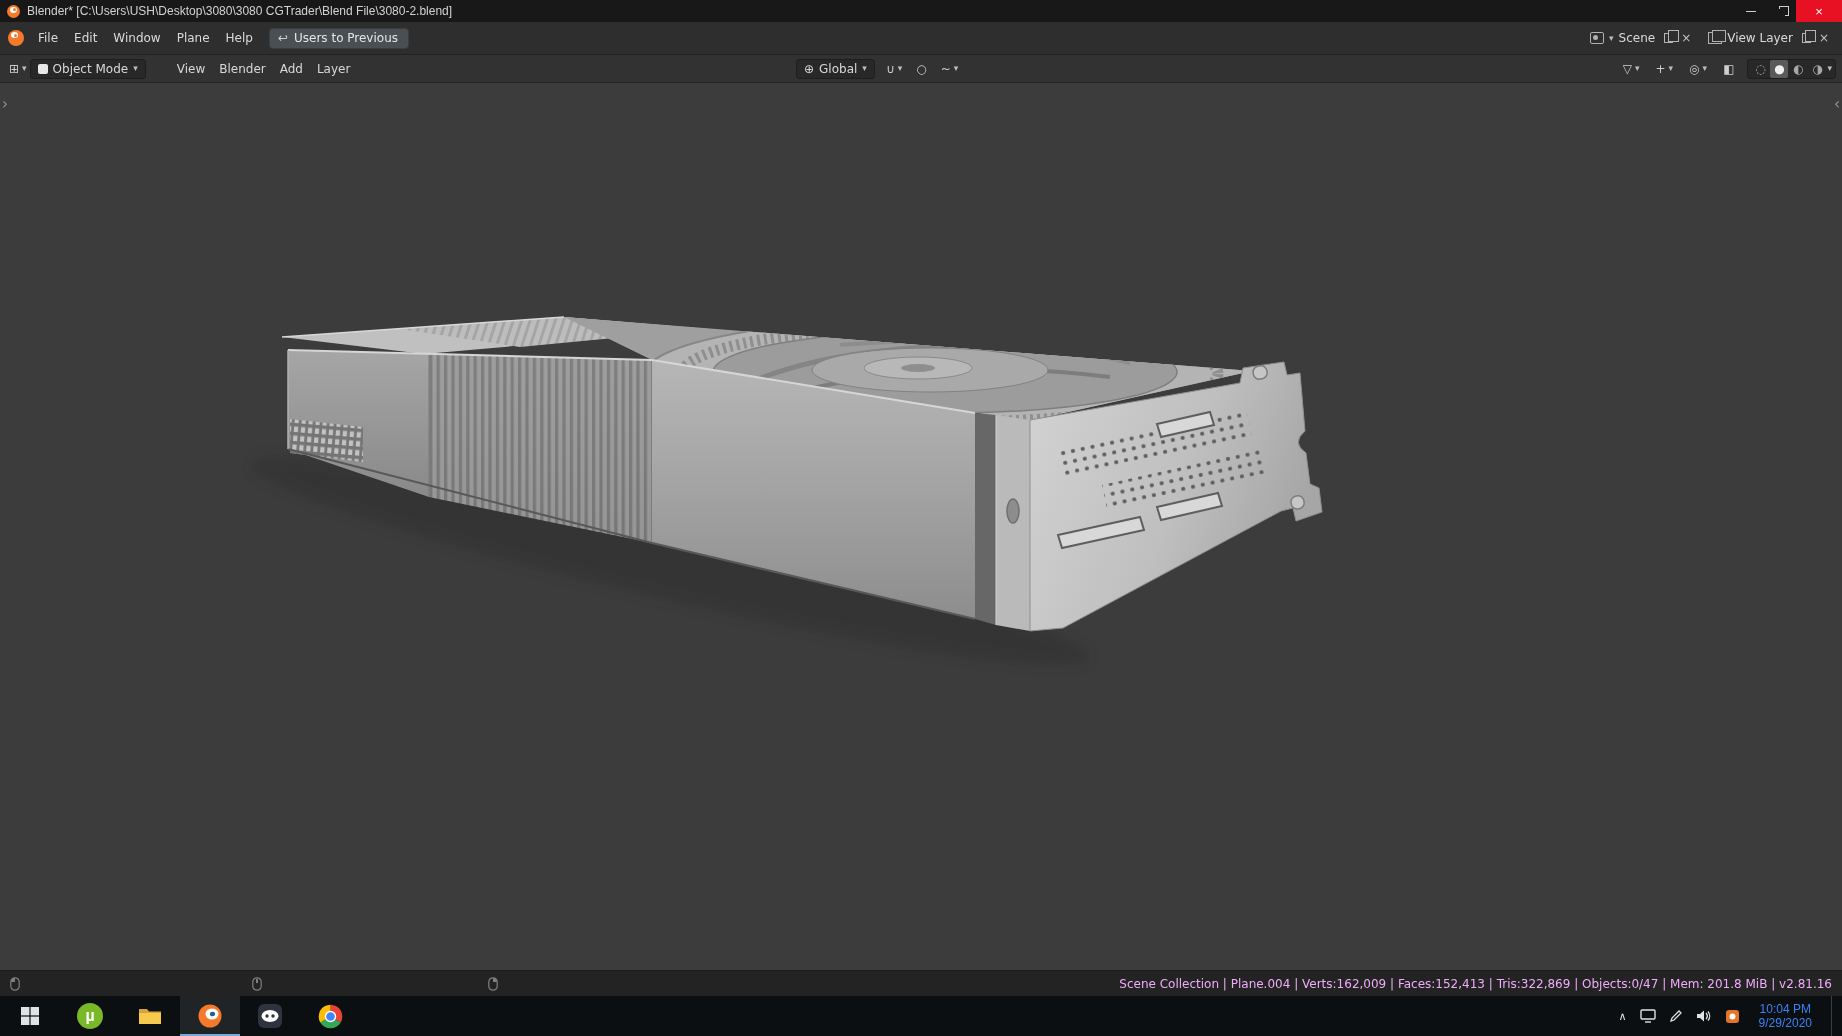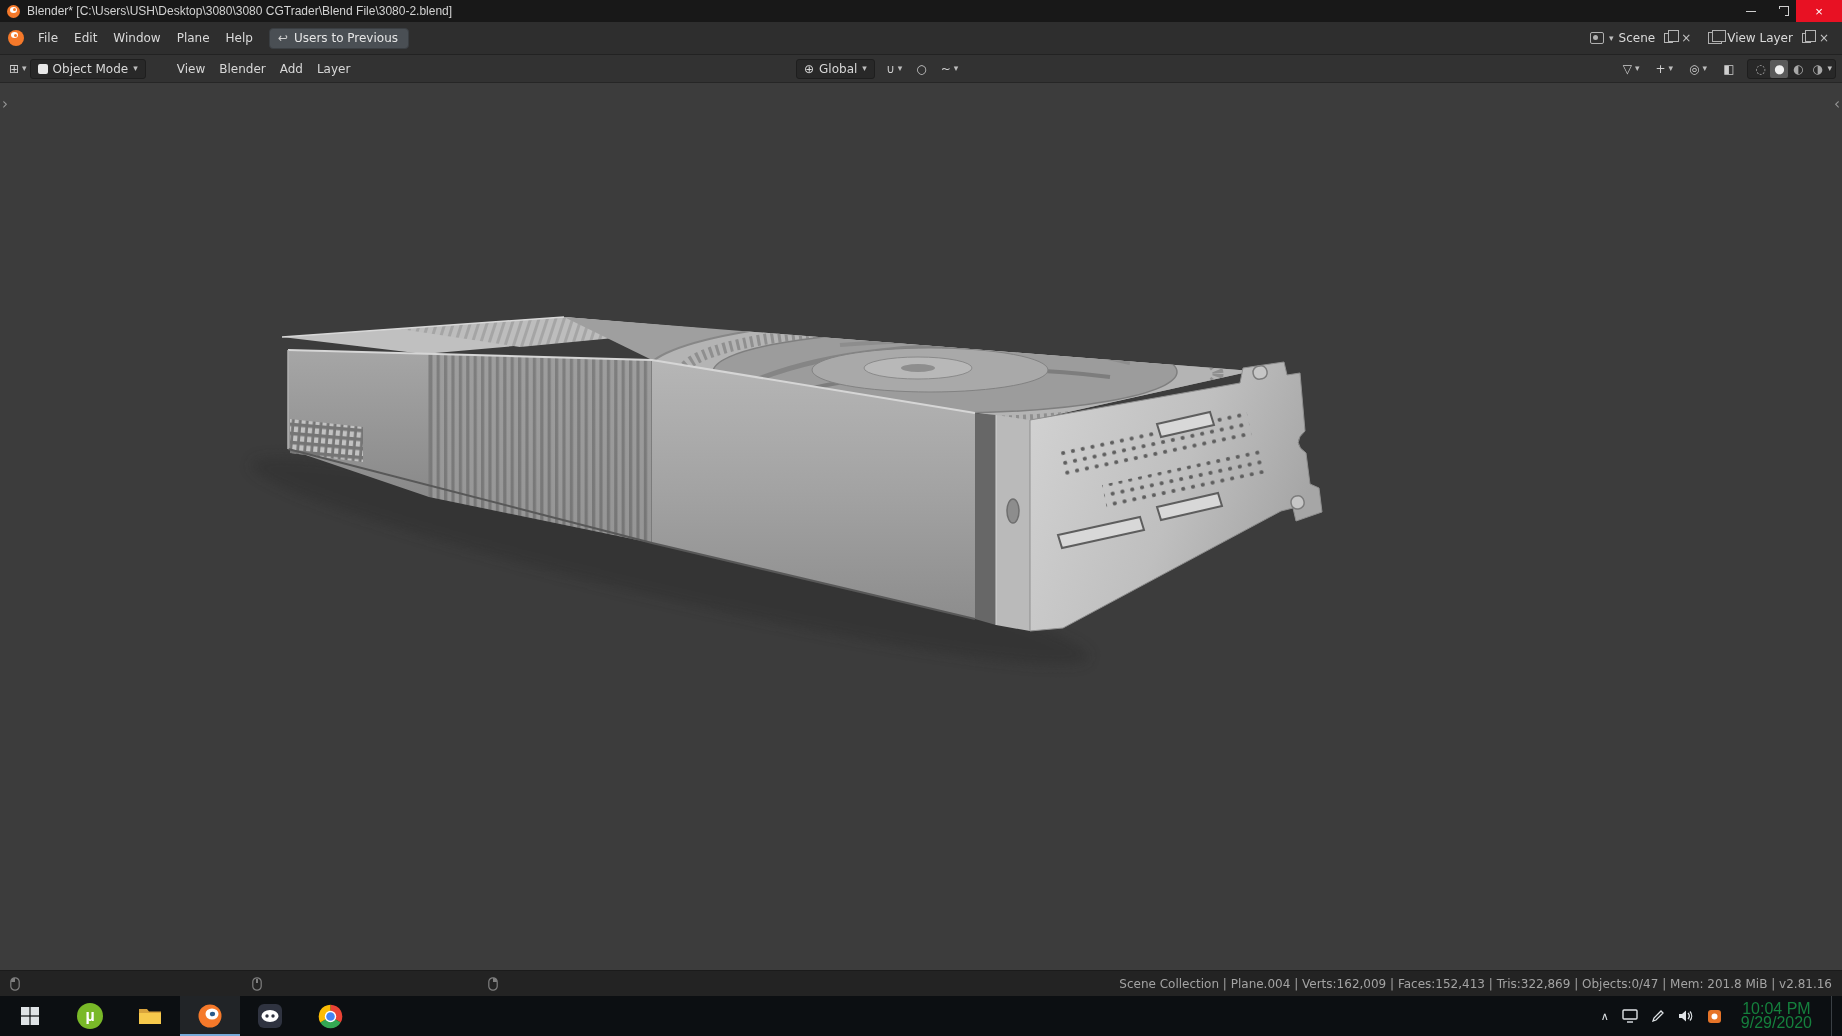--- a/index.html
+++ b/index.html
@@ -69,32 +69,32 @@
   .shade-btn.active { background:#5a5a5a; color:#f0f0f0; }
 
   
   .viewport { flex:1; position:relative; background:#3c3c3c; overflow:hidden; }
   .panel-arrow { position:absolute; top:14px; color:#979797; font-size:15px; line-height:1; }
   .panel-arrow.left { left:2px; }
   .panel-arrow.right { right:2px; }
 
   
   .statusbar { height:26px; background:#232323; border-top:1px solid #1b1b1b; display:flex;
-               align-items:center; font-size:12px; color:#a3a3a3; padding:0 10px; position:relative; }
+               align-items:center; font-size:12px; color:#f0abfc; padding:0 10px; position:relative; }
   .mouse-hint { position:absolute; top:6px; }
   .status-right { margin-left:auto; white-space:nowrap; }
 
   
   .taskbar { height:40px; background:#0c0f12; display:flex; align-items:stretch;
              font-family:"Liberation Sans",sans-serif; }
   .tb-btn { width:60px; display:flex; align-items:center; justify-content:center; }
   .tb-btn.active { background:rgba(255,255,255,0.09); box-shadow:inset 0 -2px 0 #76a9d8; }
   .tray { margin-left:auto; display:flex; align-items:center; gap:13px; padding-right:4px; }
   .tray-ic { color:#dfe3e6; font-size:11px; display:flex; align-items:center; }
-  .clock { color:#15803d; font-size:16px; line-height:14px; text-align:center; margin:12px 6px; }
+  .clock { color:#3b82f6; font-size:12px; line-height:14px; text-align:center; margin:12px 6px; }
   .desk-sliver { width:7px; border-left:1px solid #3a3f44; height:100%; }
 </style>
 </head>
 <body>
 
 <div class="window">
 
   <div class="titlebar">
     <span class="blogo"></span>
     <span class="title-text">Blender* [C:\Users\USH\Desktop\3080\3080 CGTrader\Blend File\3080-2.blend]</span>

